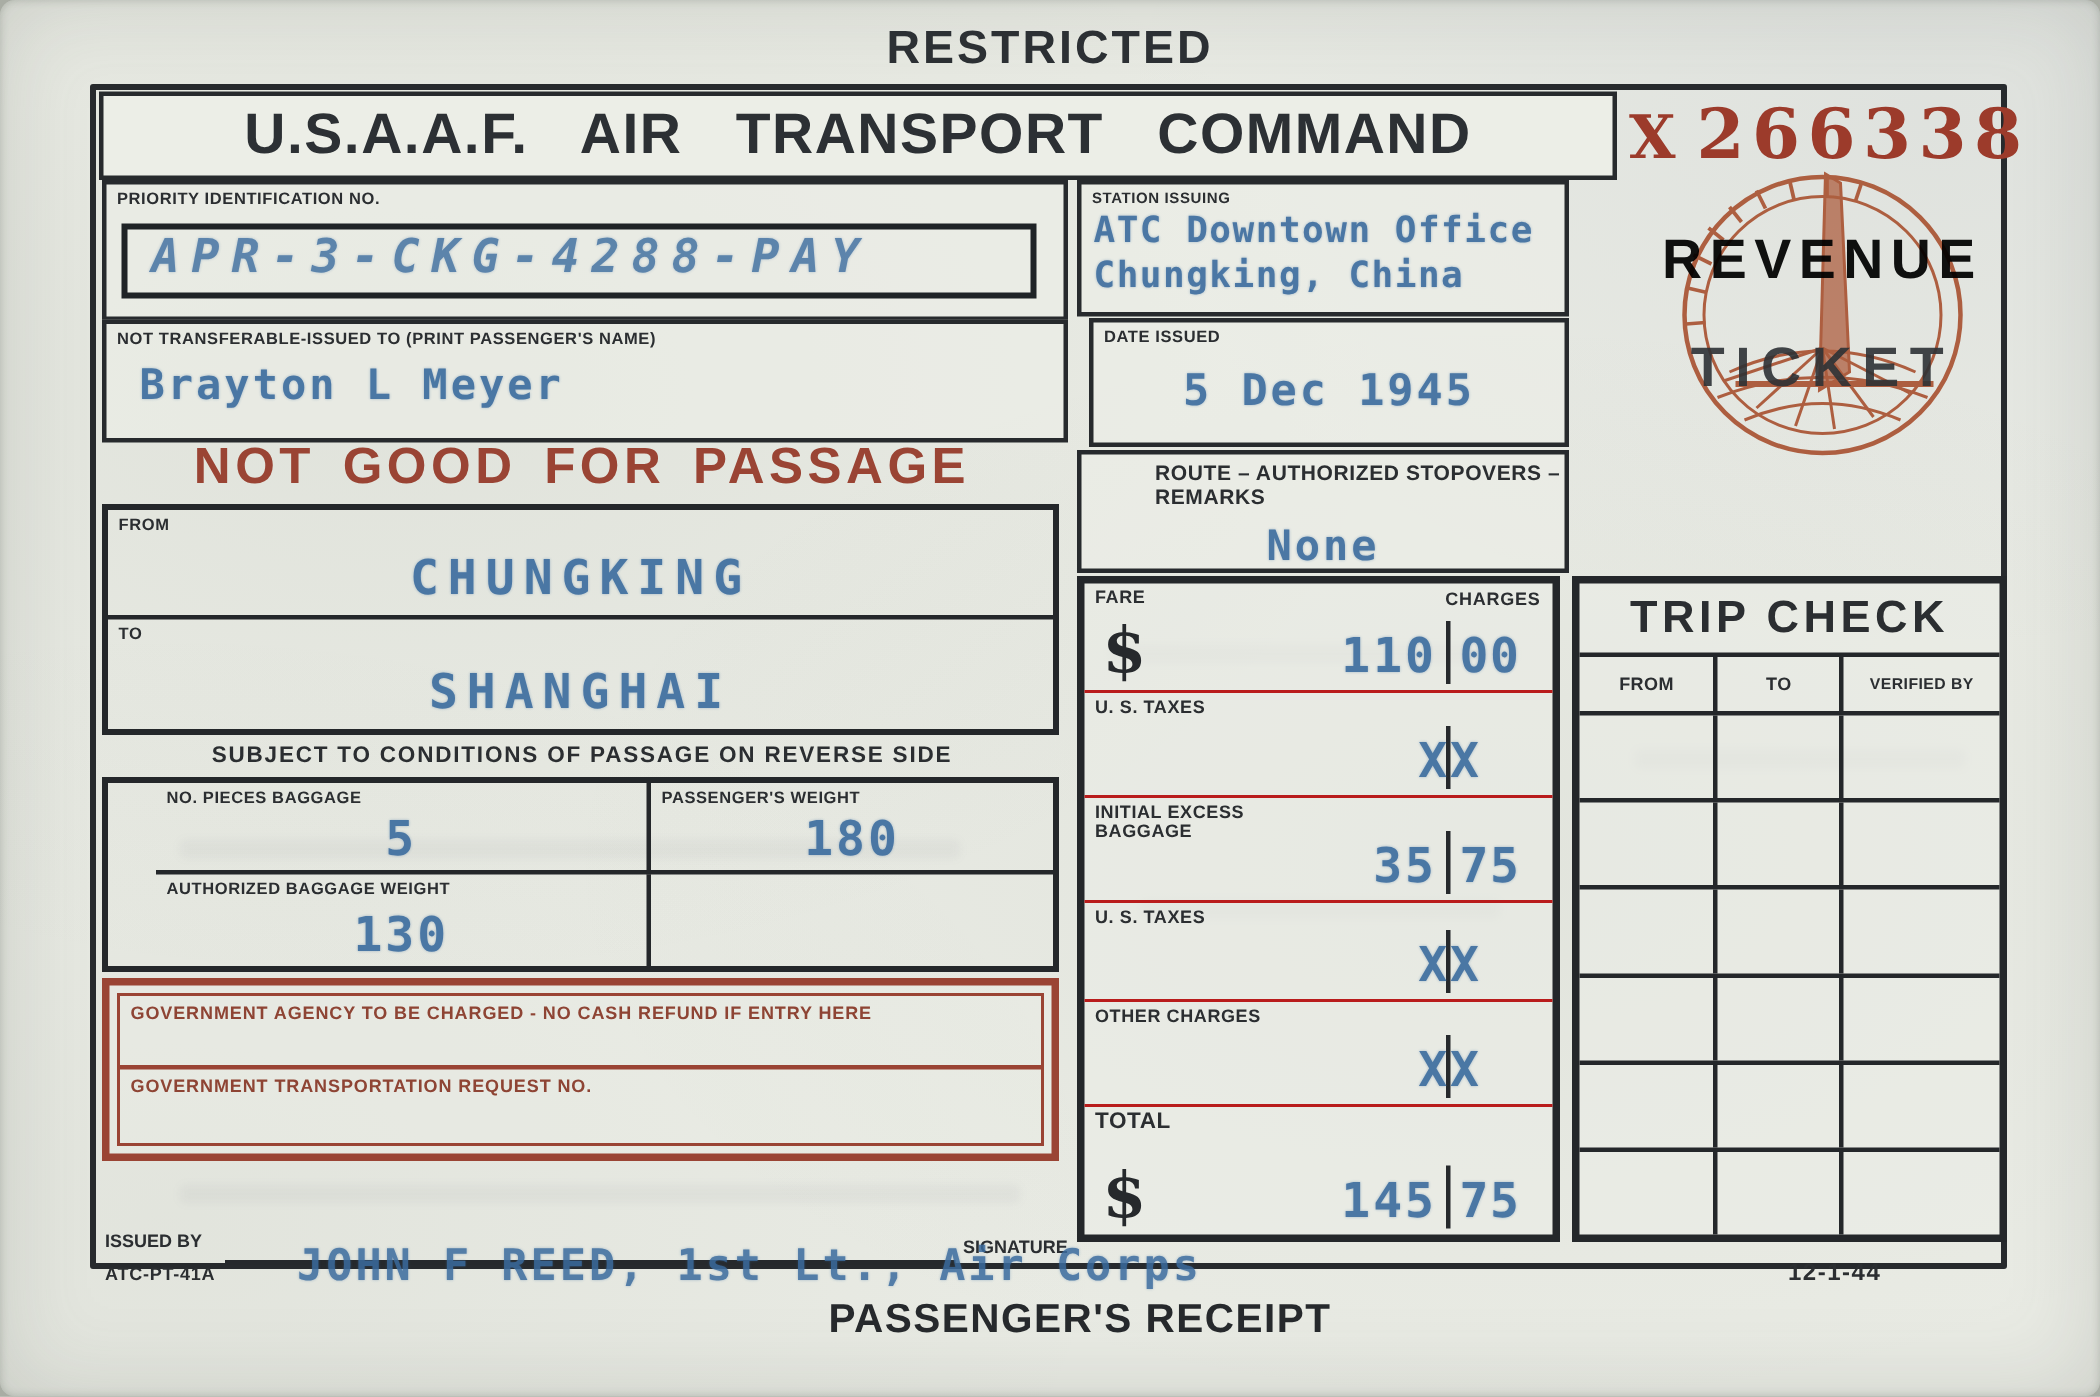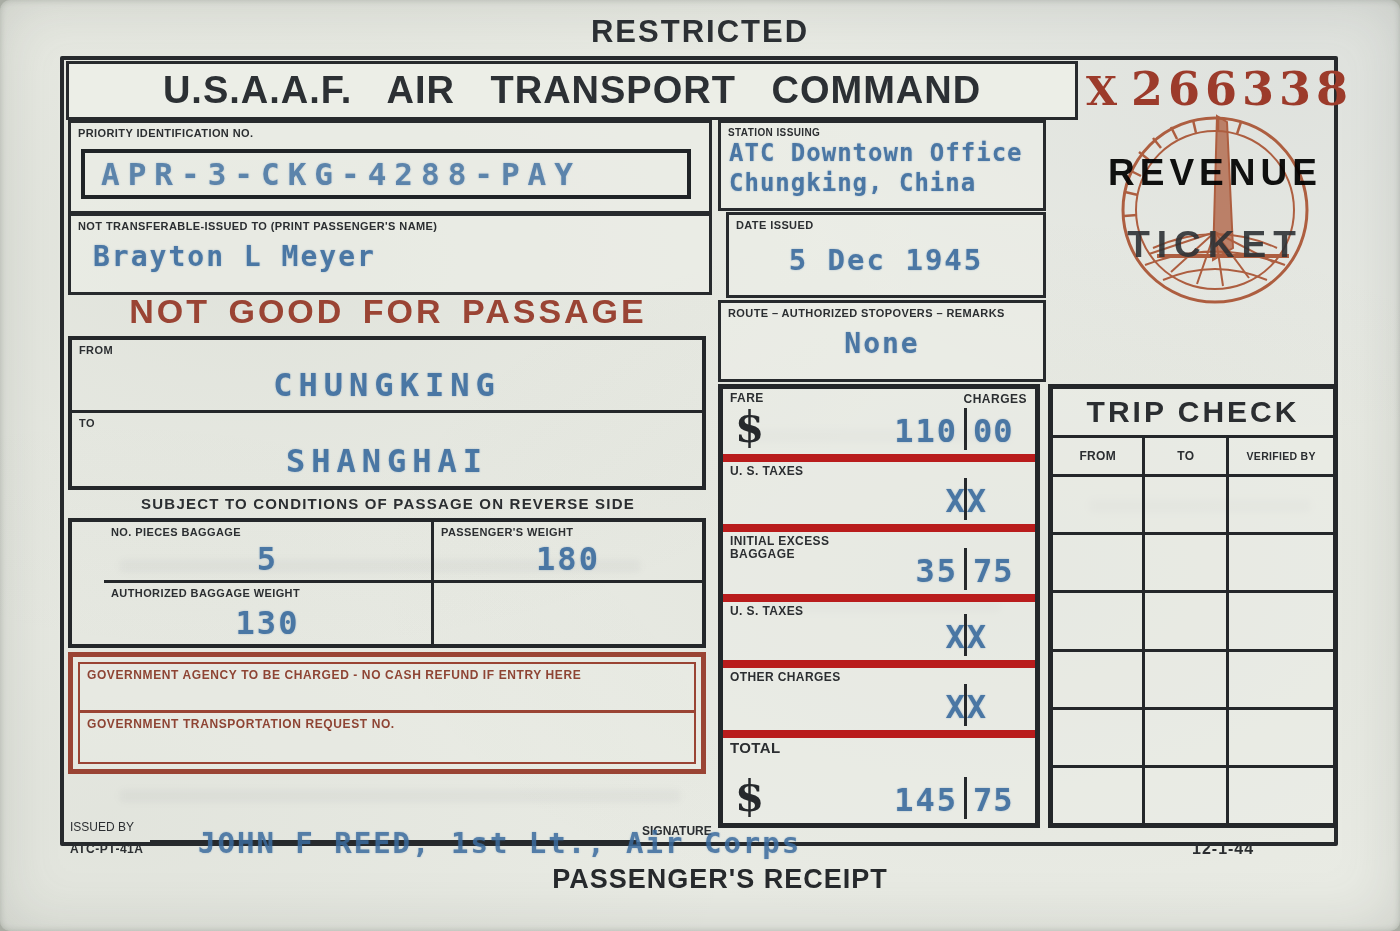--- a/index.html
+++ b/index.html
@@ -32,21 +32,21 @@
   .serial .sn{font-size:46px;letter-spacing:5px;}
 
   
   .fbox{border:3px solid #272a2d;background:rgba(236,238,231,.6);}
   .flab{font-size:11px;font-weight:bold;letter-spacing:.4px;color:#2b2e31;padding:4px 0 0 7px;}
   .typed{font-family:"DejaVu Sans Mono", monospace;font-weight:bold;color:#3a6b9e;
     text-shadow:0 0 2px rgba(58,107,158,.45);opacity:.9;}
 
   .priobox{left:68px;top:120px;width:638px;height:88px;}
   .prioinner{position:absolute;left:10px;top:26px;width:610px;height:50px;border:4px solid #1f2326;
-    display:flex;align-items:center;padding-left:16px;box-sizing:border-box;}
+    display:flex;padding-left:16px;box-sizing:border-box;font-style:italic;}
   .prioinner span{font-size:31px;letter-spacing:8px;opacity:.8;}
 
   .paxbox{left:68px;top:213px;width:638px;height:76px;}
   .paxbox .val{margin:8px 0 0 22px;font-size:28px;letter-spacing:2px;}
 
   .notgood{left:68px;top:292px;width:640px;text-align:center;font-weight:bold;font-size:34px;
     letter-spacing:3px;word-spacing:6px;color:#9a4434;}
 
   .routecells{left:68px;top:336px;width:638px;height:154px;border:4px solid #24272a;box-sizing:border-box;}
   .rc{position:relative;height:50%;box-sizing:border-box;}
@@ -62,40 +62,40 @@
   .bcell:nth-child(2n){border-right:none;}
   .bcell:nth-child(n+3){border-bottom:none;}
   .bcell .bval{position:absolute;left:0;right:0;bottom:2px;text-align:center;font-size:32px;letter-spacing:2px;}
 
   .govbox{left:68px;top:652px;width:638px;height:122px;border:5px solid #9a4434;box-sizing:border-box;background:rgba(236,238,231,.4);}
   .govinner{position:absolute;left:5px;top:5px;right:5px;bottom:5px;border:2px solid #9a4434;}
   .govsec{position:relative;height:50%;box-sizing:border-box;}
   .govsec.first{border-bottom:3px solid #9a4434;}
   .govsec .flab{color:#8e4434;font-size:12px;letter-spacing:.6px;}
 
-  .issuedby{left:70px;top:820px;font-size:12px;font-weight:normal;}
+  .issuedby{left:70px;top:820px;font-size:12px;font-weight:bold;}
   .sigline{left:150px;top:840px;width:487px;height:0;border-bottom:3px solid #26292c;}
   .signature-lab{left:642px;top:824px;font-size:12px;font-weight:bold;}
   .formnum{left:70px;top:842px;font-size:12px;font-weight:bold;letter-spacing:.5px;}
   .sigvalue{left:198px;top:826px;font-size:29px;letter-spacing:2px;white-space:nowrap;opacity:.85;}
   .receipt{left:360px;top:864px;width:720px;text-align:center;font-weight:bold;font-size:27px;letter-spacing:1px;color:#26292c;}
   .formdate{left:1192px;top:840px;font-size:16px;font-weight:bold;letter-spacing:1px;}
 
   .stationbox{left:718px;top:120px;width:322px;height:85px;}
   .stationbox .flab{font-size:10px;}
   .stationbox .val{margin:0 0 0 8px;font-size:24px;line-height:30px;letter-spacing:1px;}
   .datebox{left:726px;top:212px;width:314px;height:80px;}
   .datebox .val{text-align:center;margin-top:12px;font-size:29px;letter-spacing:2px;}
   .routebox{left:718px;top:300px;width:322px;height:76px;}
-  .routebox .flab{font-size:11px;}
+  .routebox .flab{font-size:14px;margin-left:42px;}
   .routebox .val{text-align:center;margin-top:8px;font-size:28px;letter-spacing:2px;}
 
   .faretable{left:718px;top:384px;width:322px;height:444px;border:5px solid #24272a;box-sizing:border-box;
     display:flex;flex-direction:column;background:rgba(236,238,231,.5);}
-  .frow{position:relative;border-bottom:8px solid #b91c1c;box-sizing:border-box;}
+  .frow{position:relative;border-bottom:2px solid #b91c1c;box-sizing:border-box;}
   .frow:last-child{border-bottom:none;flex:1;}
   .frow .flabel{position:absolute;top:3px;left:7px;font-size:12px;font-weight:bold;letter-spacing:.4px;max-width:160px;line-height:13px;}
   .frow .fcharges{position:absolute;top:3px;right:8px;font-size:12px;font-weight:bold;letter-spacing:.5px;}
   .frow .fdollar{position:absolute;left:12px;bottom:2px;font-size:42px;font-weight:bold;color:#26292c;font-family:"DejaVu Serif",serif;}
   .fval{position:absolute;right:4px;bottom:4px;display:flex;align-items:flex-end;}
   .fval .fd{min-width:96px;text-align:right;font-size:32px;letter-spacing:2px;}
   .fval .fsep{display:inline-block;width:3px;height:42px;background:#26292c;margin:0 6px;}
   .fval .fc{width:58px;font-size:32px;letter-spacing:1px;}
   .frow.tax .fd{transform:translateX(30px);}
   .frow.total .flabel{font-size:15px;}

